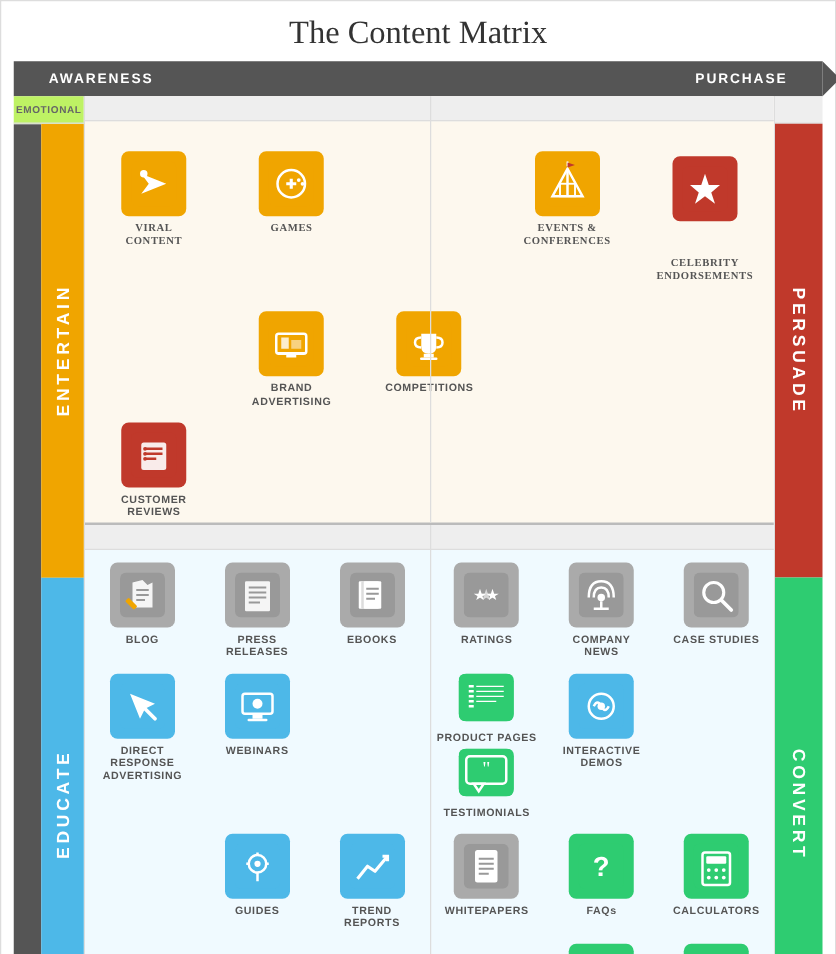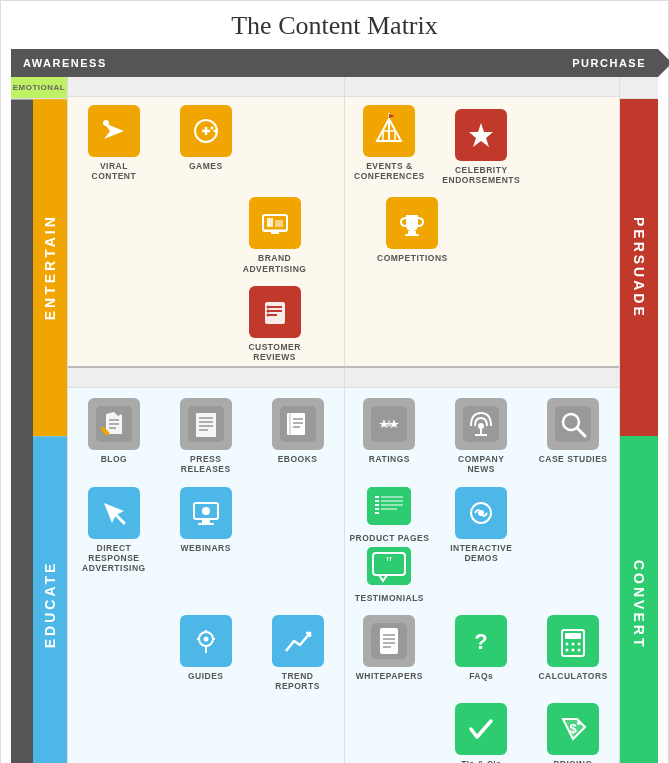--- a/index.html
+++ b/index.html
@@ -27,21 +27,21 @@
       font-family: Georgia, serif;
     }
     
     .top-arrow-bar {
       position: relative;
       background: #555;
       height: 28px;
       display: flex;
       align-items: center;
       justify-content: space-between;
-      padding: 0 12px;
+      padding: 0 28px;
       margin-bottom: 0;
       color: white;
       font-size: 11px;
       font-weight: bold;
       letter-spacing: 1px;
     }
     .top-arrow-bar::after {
       content: '';
       position: absolute;
       right: -14px;
@@ -130,21 +130,21 @@
     <div style="flex:1;display:flex;flex-direction:column;border-left:1px solid #ddd;border-right:1px solid #ddd;">
 
       <div style="background:#fdf8ee;border-bottom:2px solid #bbb;min-height:290px;position:relative;">
 
         <div style="height:20px;background:#eee;border-bottom:1px solid #ddd;display:flex;align-items:center;padding-left:6px;">
           
         </div>
 
         <div style="position:absolute;left:50%;top:0;bottom:0;width:1px;background:#ddd;z-index:1;"></div>
 
-        <div style="display:grid;grid-template-columns:repeat(6,1fr);padding-top:0;">
+        <div style="display:grid;grid-template-columns:repeat(5,1fr);padding-top:16px;font-family:Liberation Serif, serif;">
 
           <div class="item-cell">
             <div class="item-icon orange">
               <svg class="icon-svg" viewBox="0 0 36 36">
                   <rect width="36" height="36" rx="5" fill="#f0a500"></rect>
               <polygon points="8,10 28,18 8,26 14,18" fill="white"></polygon>
               <circle cx="10" cy="10" r="3" fill="white"></circle>
               </svg>
             </div>
             <span class="item-label">VIRAL<br>CONTENT</span>
@@ -175,34 +175,34 @@
               <line x1="18" y1="6" x2="18" y2="28" stroke="white" stroke-width="2"></line>
               <rect x="12" y="18" width="12" height="10" fill="none" stroke="white" stroke-width="1.5"></rect>
 
               <line x1="18" y1="4" x2="18" y2="0" stroke="white" stroke-width="1.5"></line>
               <polygon points="18,1 24,3 18,5" fill="#c0392b"></polygon>
               </svg>
             </div>
             <span class="item-label">EVENTS &amp;<br>CONFERENCES</span>
           </div>
 
-          <div class="item-cell empty-cell" style="position:relative;">
+          <div class="item-cell empty-cell" style="position:relative;gap:24px;">
 
             <div class="item-icon red" style="margin-top:4px;">
               <svg class="icon-svg" viewBox="0 0 36 36">
                   <rect width="36" height="36" rx="5" fill="#c0392b"></rect>
               <polygon points="18,6 21,15 30,15 23,21 26,30 18,24 10,30 13,21 6,15 15,15" fill="white"></polygon>
               </svg>
             </div>
             <span class="item-label">CELEBRITY<br>ENDORSEMENTS</span>
           </div>
           <div class="item-cell empty-cell"></div>
         </div>
 
-        <div style="display:grid;grid-template-columns:repeat(4,1fr);">
+        <div style="display:grid;grid-template-columns:repeat(5,1fr);">
           <div class="item-cell empty-cell"></div>
 
           <div class="item-cell">
             <div class="item-icon orange">
               <svg class="icon-svg" viewBox="0 0 36 36">
                   <rect width="36" height="36" rx="5" fill="#f0a500"></rect>
               <rect x="6" y="10" width="24" height="16" rx="2" fill="none" stroke="white" stroke-width="2"></rect>
               <line x1="6" y1="25" x2="30" y2="25" stroke="white" stroke-width="1"></line>
               <rect x="14" y="26" width="8" height="3" fill="white"></rect>
               <rect x="10" y="13" width="6" height="9" fill="white" opacity="0.8"></rect>

